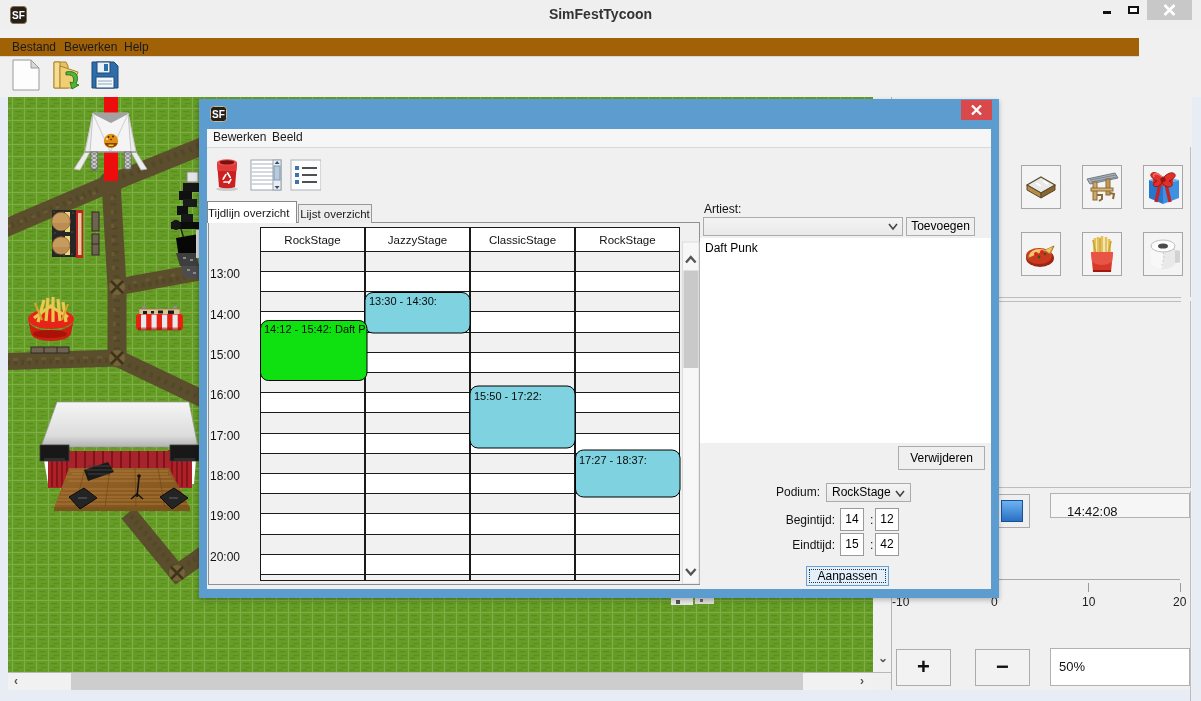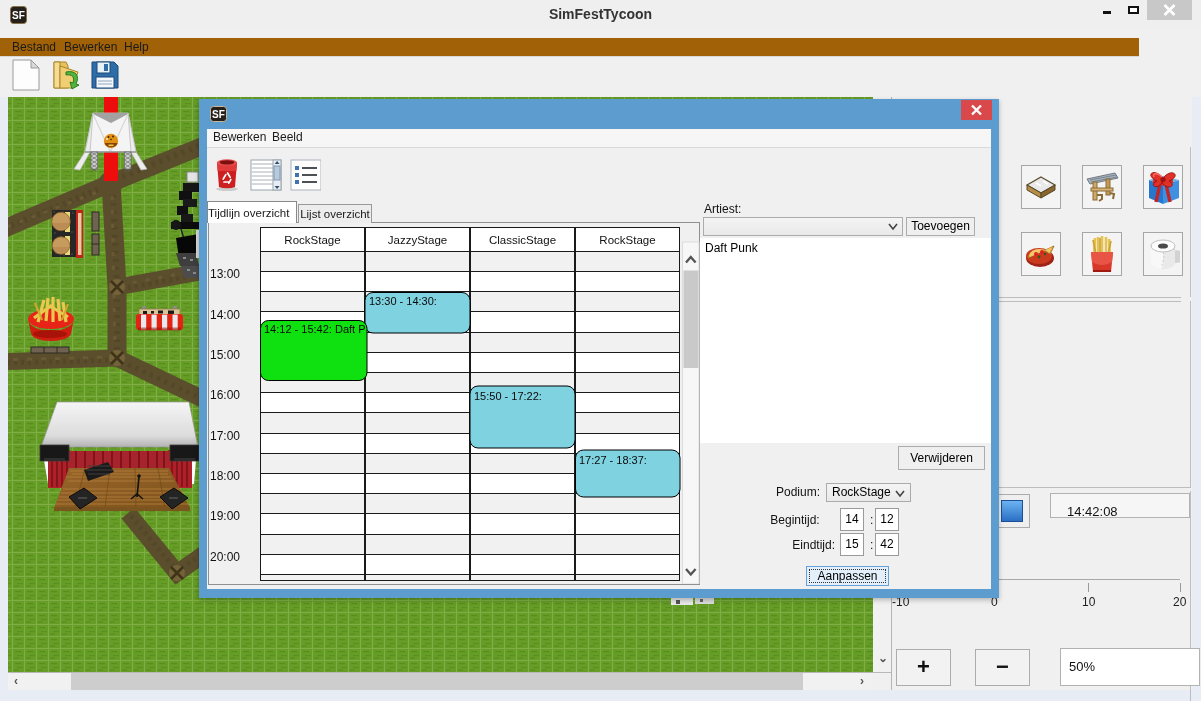--- a/index.html
+++ b/index.html
@@ -35,21 +35,21 @@
   #timebox { left:158px; top:396px; width:140px; height:25px; background:#f6f6f6;
     border:1px solid #b2b2b2; font-size:13px; color:#111; line-height:36px; padding-left:16px; }
   #squarebtn { left:101px; top:397px; width:37px; height:34px; background:#efefef; border:1px solid #acacac; }
   #bluesq { left:7px; top:5px; width:22px; height:22px;
     background:linear-gradient(#6cb4f2,#2a6fc4); border:1px solid #1c4f94; }
   .tick { position:absolute; width:1px; height:9px; background:#9a9a9a; }
   .ticklabel { position:absolute; font-size:12px; color:#222; }
   #slidertrack { left:10px; top:482px; width:278px; height:1px; background:#a8a8a8; }
   .pmbtn { position:absolute; width:55px; height:37px; background:#f2f2f2;
     border:1px solid #acacac; text-align:center; font-weight:bold; font-size:22px; line-height:33px; color:#111; }
-  #pctbox { left:168px; top:551px; width:140px; height:38px; background:#fff;
+  #pctbox { left:158px; top:551px; width:140px; height:38px; background:#fff;
     border:1px solid #b2b2b2; font-size:13px; color:#111; line-height:36px; padding-left:8px; }
   
   #dialog { left:199px; top:99px; width:800px; height:499px; background:#5c9cce;
     box-shadow:0 2px 5px rgba(0,0,0,0.25); }
   #dlg-title { left:0; top:0; width:800px; height:30px; color:#1e2a33; font-size:15px;
     text-align:center; line-height:30px; }
   #dlg-close { left:762px; top:1px; width:31px; height:20px; background:#d9494b; }
   #dlg-body { left:8px; top:30px; width:784px; height:460px; background:#f0f0f0; }
   #dlg-menubar { left:0; top:0; width:784px; height:19px; background:#f6f6f6;
     border-bottom:1px solid #d9d9d9; font-size:12px; color:#1a1a1a; }
@@ -636,21 +636,21 @@
           <span style="position:absolute;left:5px;top:3px">Daft Punk</span>
         </div>
       <div class="abs" id="btn-verwijderen">Verwijderen</div>
       <span class="dlbl" style="left:533px;top:356px;width:80px;text-align:right">Podium:</span>
       <div class="abs" id="combo-podium">
           <span style="position:absolute;left:5px;top:1px">RockStage</span>
         <svg class="abs" style="right:5px;top:6px" width="10" height="8">
             <path d="M1 1 L5 6 L9 1" stroke="#444" stroke-width="1.6" fill="none"></path>
           </svg>
       </div>
-      <span class="dlbl" style="left:548px;top:384px;width:80px;text-align:center">Begintijd:</span>
+      <span class="dlbl" style="left:548px;top:384px;width:80px;text-align:right">Begintijd:</span>
       <div class="spin" style="left:633px;top:379px">14</div>
       <span class="dlbl" style="left:663px;top:384px">:</span>
       <div class="spin" style="left:668px;top:379px">12</div>
       <span class="dlbl" style="left:548px;top:409px;width:80px;text-align:right">Eindtijd:</span>
       <div class="spin" style="left:633px;top:404px">15</div>
       <span class="dlbl" style="left:663px;top:409px">:</span>
       <div class="spin" style="left:668px;top:404px">42</div>
       <div class="abs" id="btn-aanpassen">Aanpassen<div class="dots"></div></div>
     </div>
   </div>

